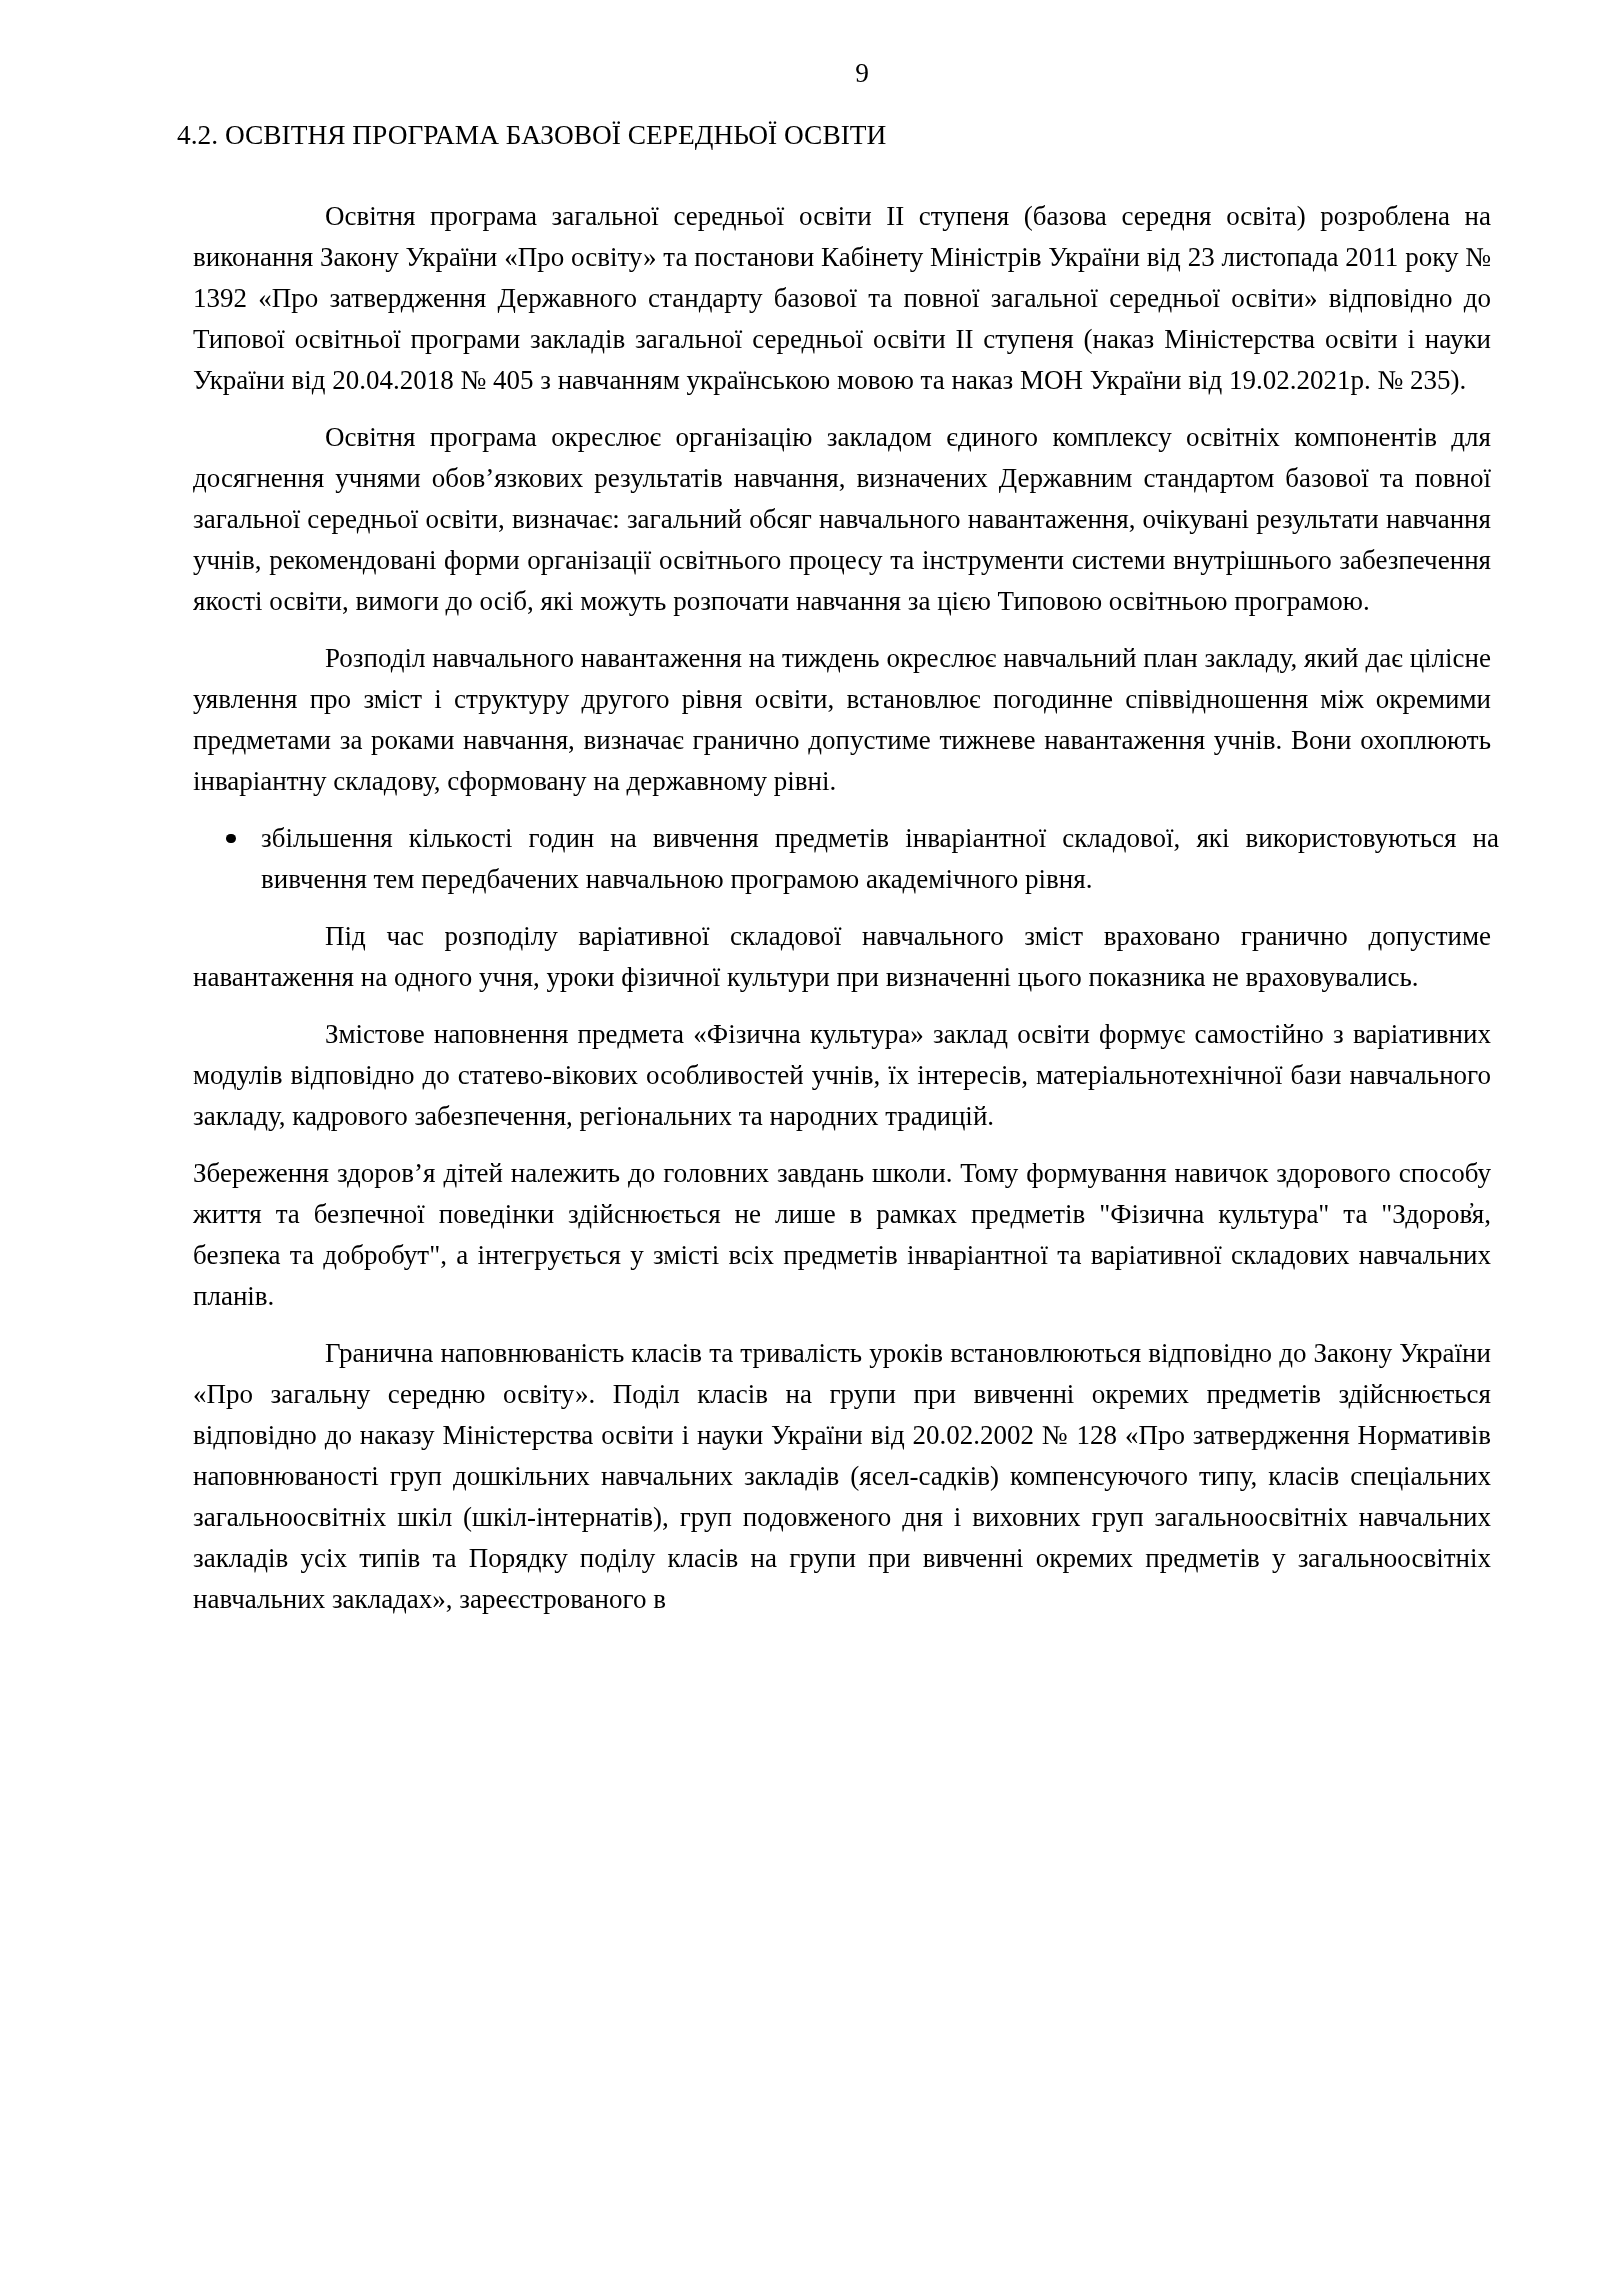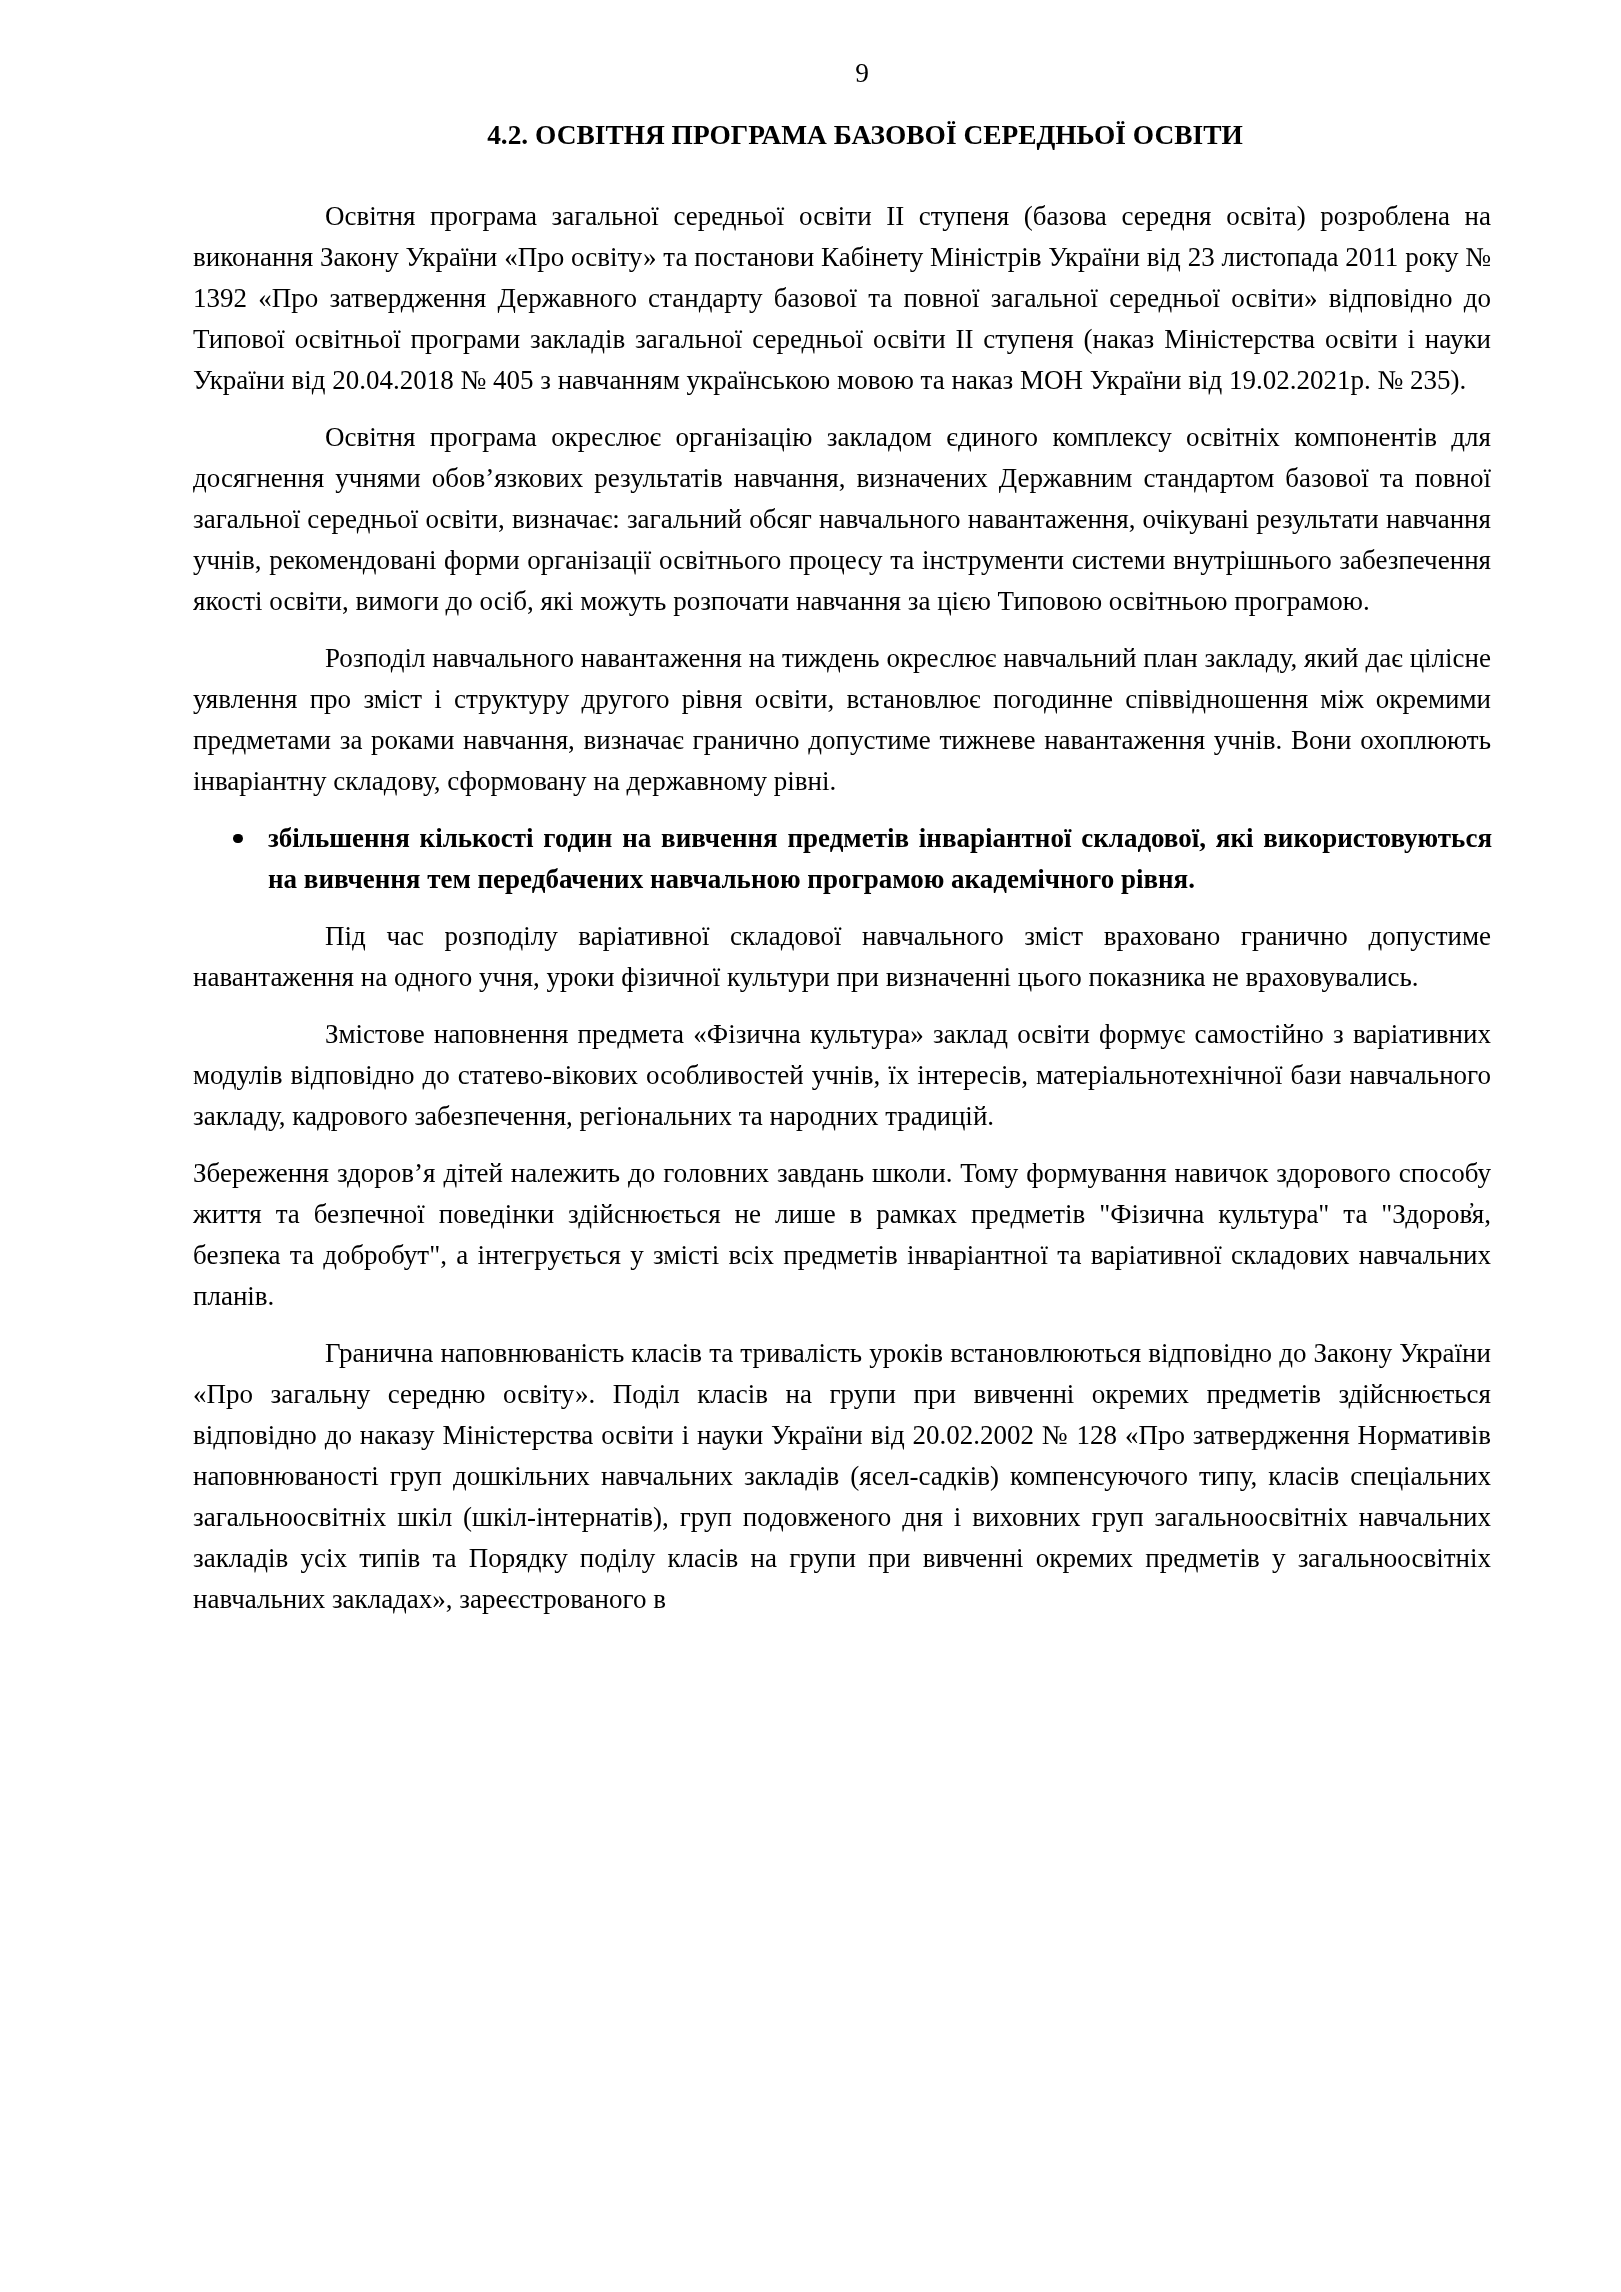--- a/index.html
+++ b/index.html
@@ -28,23 +28,23 @@
     width: 1370px;
     text-align: center;
     font-size: 27.4px;
     line-height: 33px;
   }
   .section-title {
     position: absolute;
     top: 119px;
     left: 0;
     width: 1370px;
-    text-align: center;
+    text-align: left;
     padding-right: 0;
-    font-weight: bold;
+    font-weight: normal;
     font-size: 27.4px;
     line-height: 33px;
     white-space: nowrap;
   }
   .section-title span {
     display: inline-block;
     margin-right: -5.9px;
   }
   .body {
     position: absolute;
@@ -57,23 +57,22 @@
   .p {
     margin: 16px;
     text-align: justify;
     text-align-last: left;
   }
   .p.indent {
     text-indent: 132px;
   }
   .bullets {
     list-style: none;
-    margin: 15px;
+    margin: 8px;
     padding: 0;
-    font-weight: bold;
   }
   .bullet-item {
     position: relative;
     padding-left: 76px;
     text-align: justify;
     margin: 5.9px 0 3.9px 0;
   }
   .bullet-dot {
     position: absolute;
     left: 41px;

